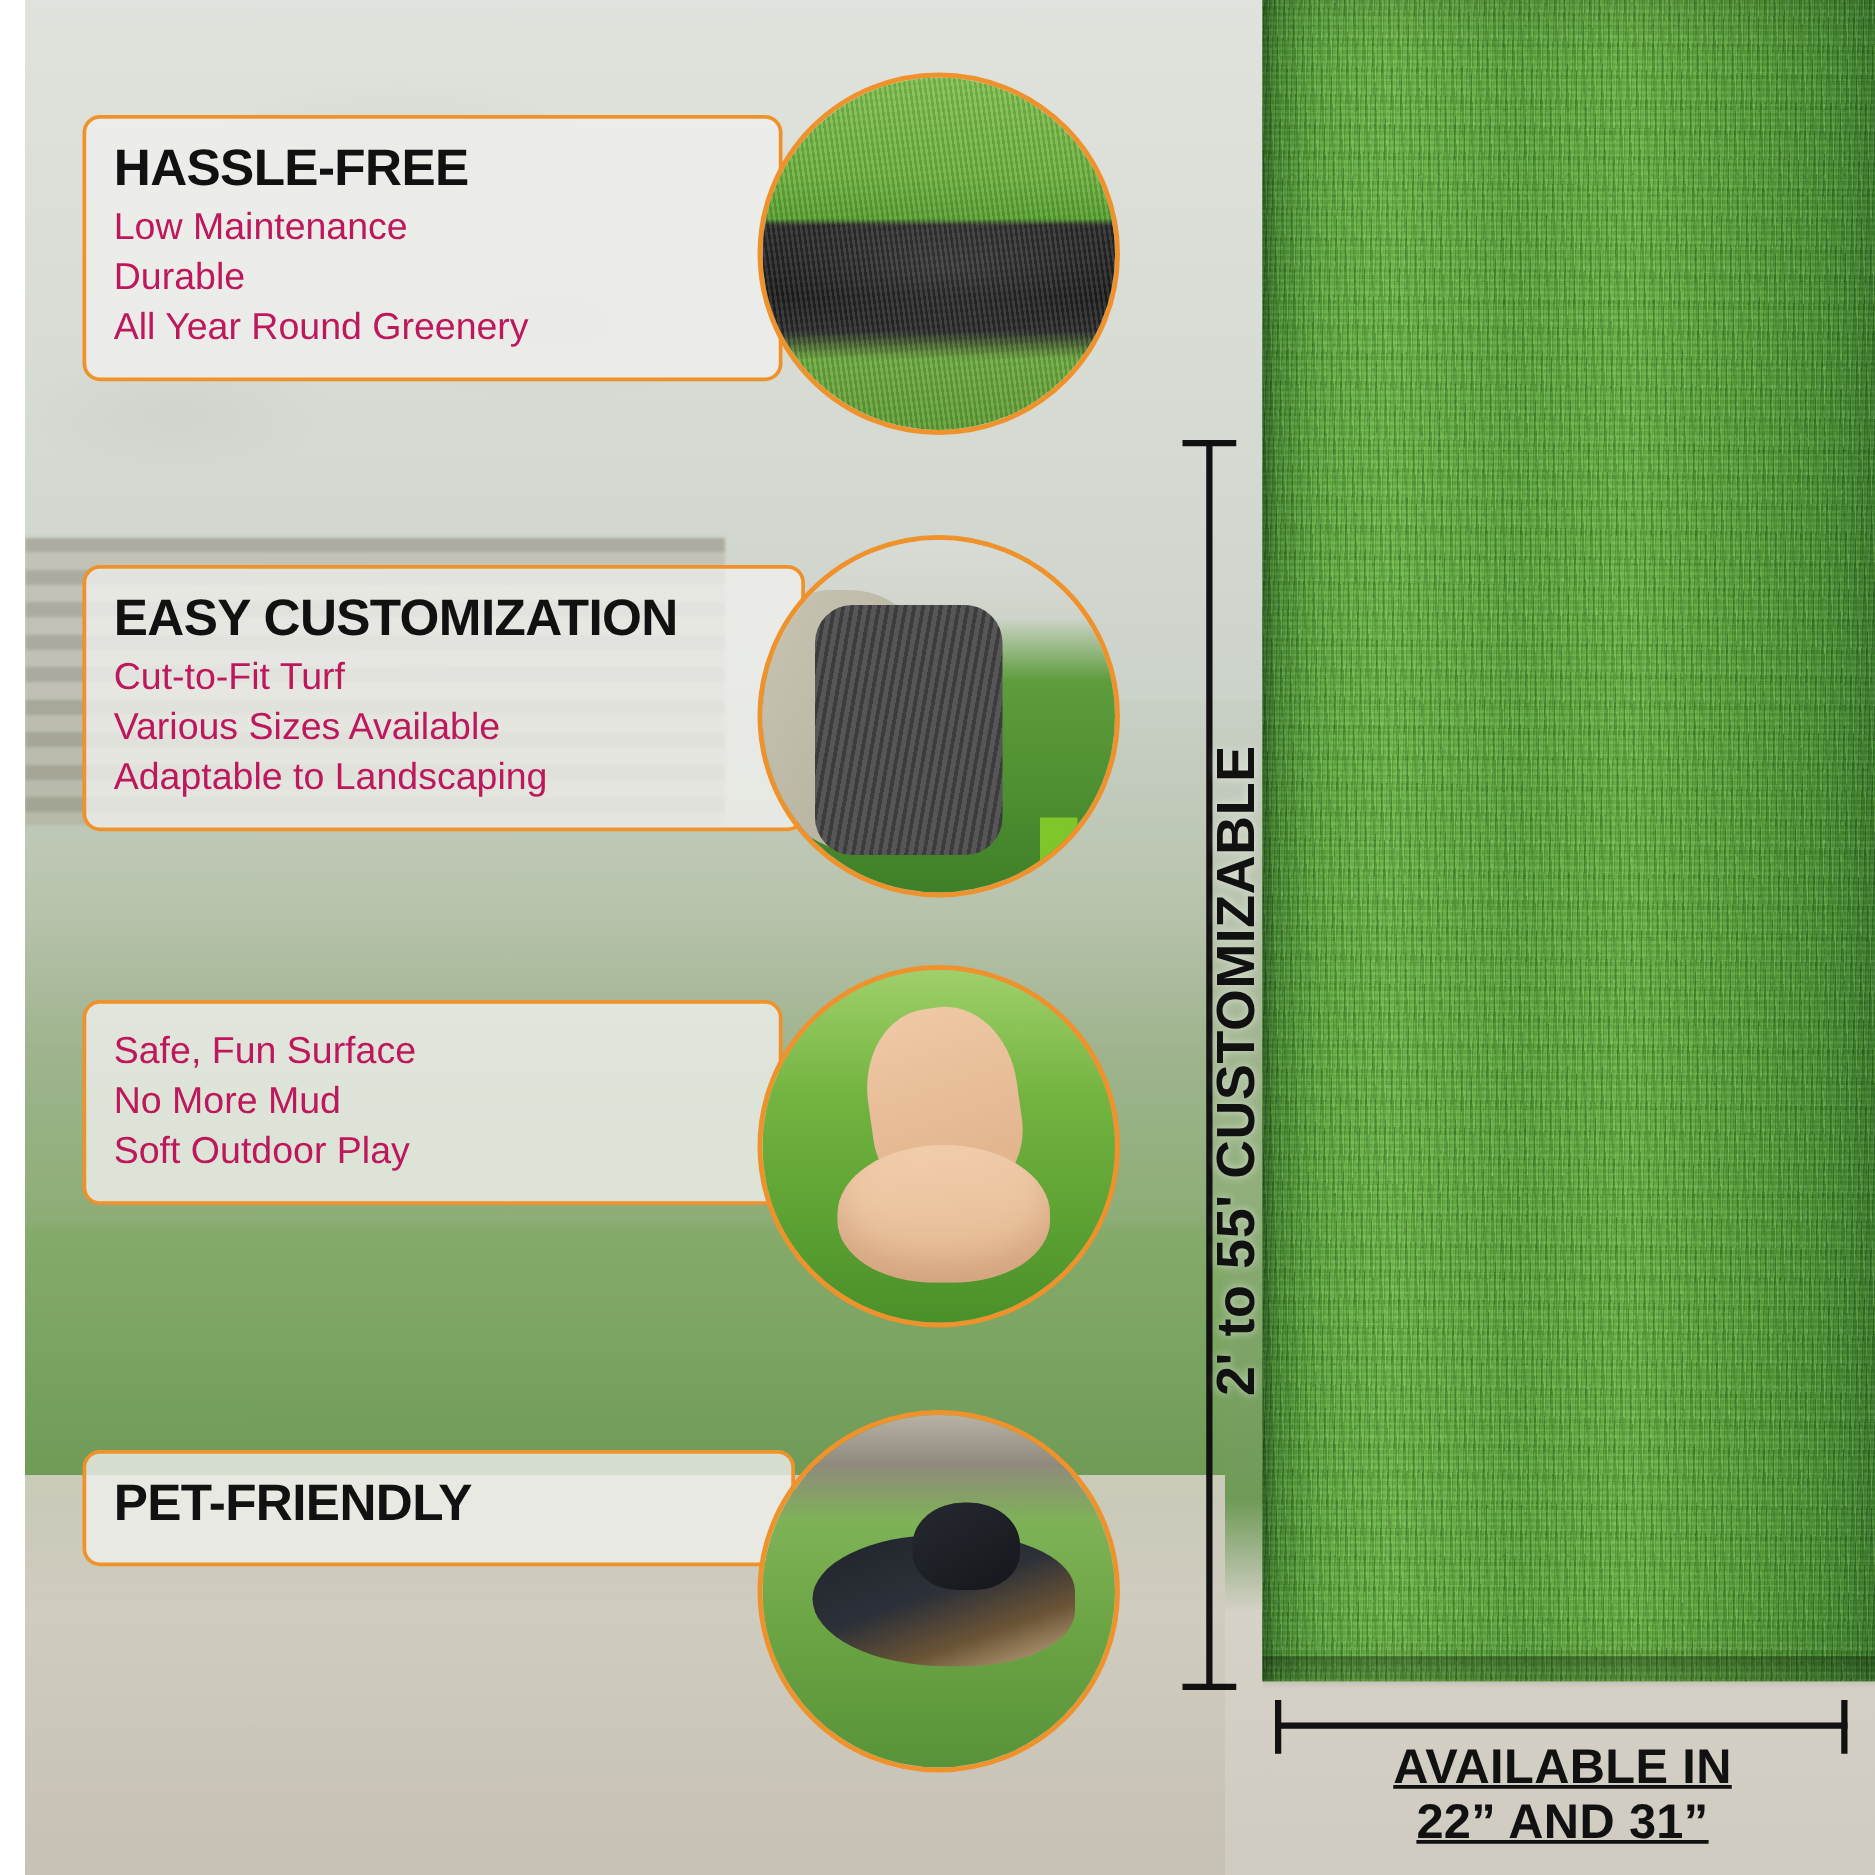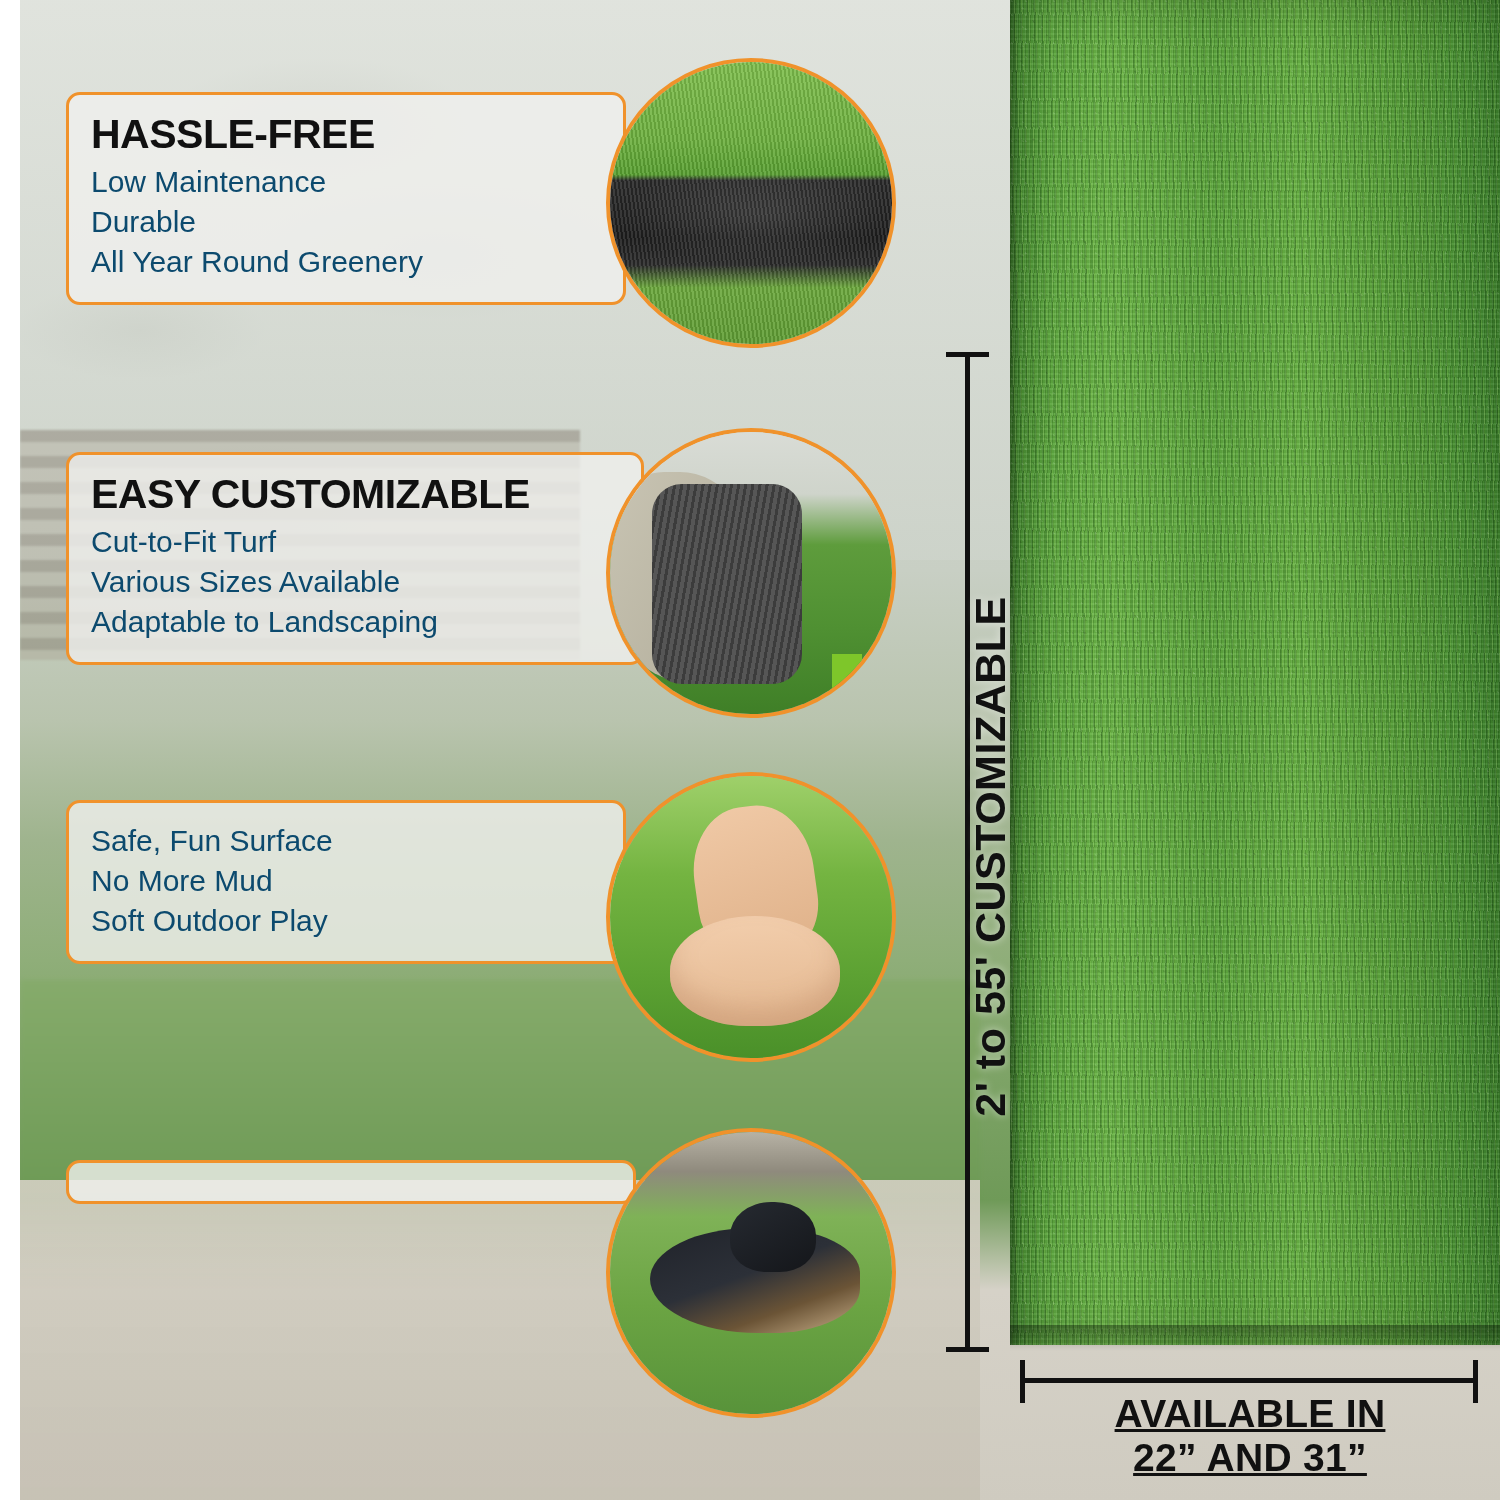--- a/index.html
+++ b/index.html
@@ -151,21 +151,21 @@
     font-size: 41px;
     line-height: 1.06;
     font-weight: bold;
     color: #111111;
     letter-spacing: -0.5px;
   }
   .feature p {
     margin: 0;
     font-size: 30px;
     line-height: 1.33;
-    color: #0c4a6e;
+    color: #be185d;
     white-space: pre-line;
   }
 
   #feature-0 { top: 92px;   width: 560px; }
   #feature-1 { top: 452px;  width: 578px; }
   #feature-2 { top: 800px;  width: 560px; }
   #feature-3 { top: 1160px; width: 570px; }
 
   
   .thumb {
@@ -347,39 +347,40 @@
     <h2>HASSLE-FREE</h2>
     <p>Low Maintenance
 Durable
 All Year Round Greenery</p>
   </div>
   <div class="thumb" id="thumb-0">
     <div class="thumb-inner t0"></div>
   </div>
 
   <div class="feature" id="feature-1">
-    <h2>EASY CUSTOMIZABLE</h2>
+    <h2>EASY CUSTOMIZATION</h2>
     <p>Cut-to-Fit Turf
 Various Sizes Available
 Adaptable to Landscaping</p>
   </div>
   <div class="thumb" id="thumb-1">
     <div class="thumb-inner t1"></div>
   </div>
 
   <div class="feature" id="feature-2">
     <p>Safe, Fun Surface
 No More Mud
 Soft Outdoor Play</p>
   </div>
   <div class="thumb" id="thumb-2">
     <div class="thumb-inner t2"></div>
   </div>
 
   <div class="feature" id="feature-3">
+    <h2>PET-FRIENDLY</h2>
   </div>
   <div class="thumb" id="thumb-3">
     <div class="thumb-inner t3"></div>
   </div>
 
   <div class="dim-vert">
     <div class="cap top"></div>
     <div class="line"></div>
     <div class="cap bottom"></div>
     <div class="label">2' to 55'  CUSTOMIZABLE</div>

